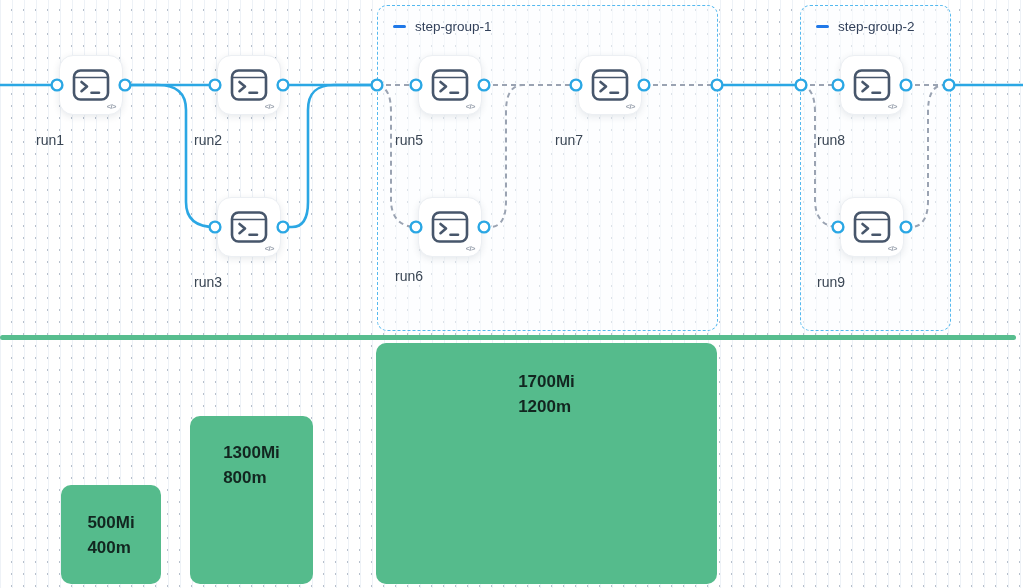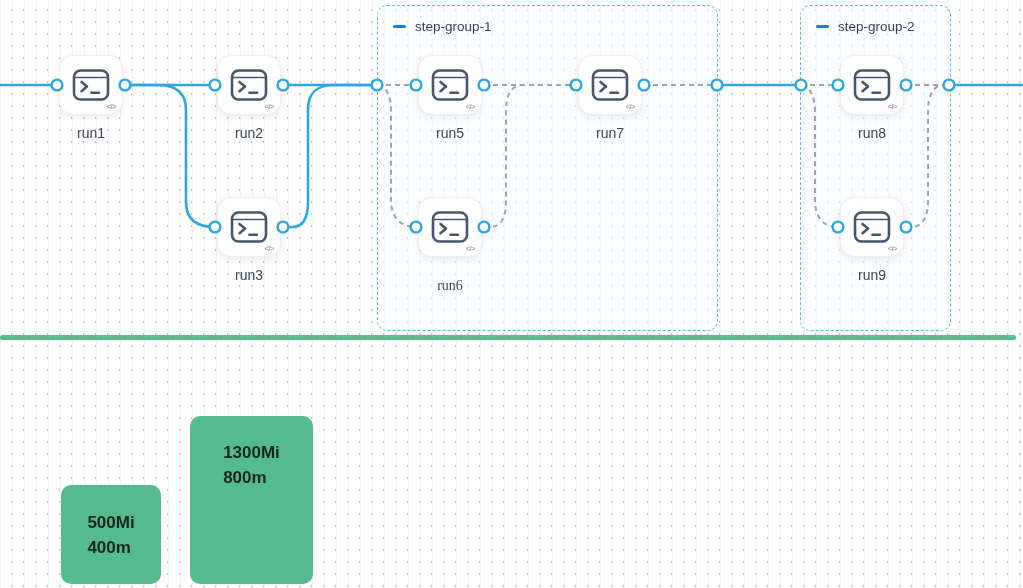--- a/index.html
+++ b/index.html
@@ -37,22 +37,22 @@
     background:#ffffff; border:1px solid #eceff3; border-radius:14px;
     box-shadow:0 2px 7px rgba(30,45,65,0.10);
     display:flex; align-items:center; justify-content:center;
     cursor:pointer;
   }
   .code-glyph {
     position:absolute; right:6px; bottom:3px;
     font-size:7.5px; font-weight:bold; letter-spacing:-0.5px; color:#9aa2ae;
   }
   .node-label {
-    position:absolute; z-index:3; width:110px; text-align:center;
-    font-size:14px; color:#3a4654;
+    position:absolute; z-index:3; width:110px; text-align:left;
+    font-size:14px; color:#3a4654;margin-top:7px;
   }
 
   .separator {
     position:absolute; z-index:2; left:0; top:335px; width:1016px; height:4.5px;
     background:#57bd8e; border-radius:3px;
   }
 
   .bar {
     position:absolute; z-index:2;
     background:#55bb8c; border-radius:10px; box-sizing:border-box;
@@ -162,21 +162,21 @@
     <div class="node-label" style="left: 395px; top: 125px;">run5</div>
     <div class="node" style="left: 418px; top: 197px;">
       <svg width="40" height="36" viewBox="0 0 40 36" fill="none">
   <rect x="3" y="3.5" width="34" height="29" rx="6.5" stroke="#47566b" stroke-width="2.6"></rect>
   <path d="M3.5 10.5 H36.5" stroke="#47566b" stroke-width="1.6"></path>
   <path d="M10.5 15 L16 19.6 L10.5 24.2" stroke="#47566b" stroke-width="2.6" stroke-linecap="round" stroke-linejoin="round"></path>
   <path d="M20.5 25.7 H28" stroke="#47566b" stroke-width="2.6" stroke-linecap="round"></path>
 </svg>
       <span class="code-glyph">&lt;/&gt;</span>
     </div>
-    <div class="node-label" style="left: 395px; top: 278px; font-family: Liberation Serif, serif;">run6</div>
+    <div class="node-label" style="left: 395px; top: 261px;">run6</div>
     <div class="node" style="left: 578px; top: 55px;">
       <svg width="40" height="36" viewBox="0 0 40 36" fill="none">
   <rect x="3" y="3.5" width="34" height="29" rx="6.5" stroke="#47566b" stroke-width="2.6"></rect>
   <path d="M3.5 10.5 H36.5" stroke="#47566b" stroke-width="1.6"></path>
   <path d="M10.5 15 L16 19.6 L10.5 24.2" stroke="#47566b" stroke-width="2.6" stroke-linecap="round" stroke-linejoin="round"></path>
   <path d="M20.5 25.7 H28" stroke="#47566b" stroke-width="2.6" stroke-linecap="round"></path>
 </svg>
       <span class="code-glyph">&lt;/&gt;</span>
     </div>
     <div class="node-label" style="left: 555px; top: 125px;">run7</div>
@@ -205,13 +205,19 @@
         <span>500Mi</span>
         <span>400m</span>
       </div>
     </div>
     <div class="bar" style="left: 190px; top: 416px; width: 123px; height: 168px; padding-top: 24px;">
       <div class="bar-label">
         <span>1300Mi</span>
         <span>800m</span>
       </div>
     </div>
+    <div class="bar" style="left: 376px; top: 343px; width: 341px; height: 241px; padding-top: 26px;">
+      <div class="bar-label">
+        <span>1700Mi</span>
+        <span>1200m</span>
+      </div>
+    </div>
   </div>
 
 </body></html>

